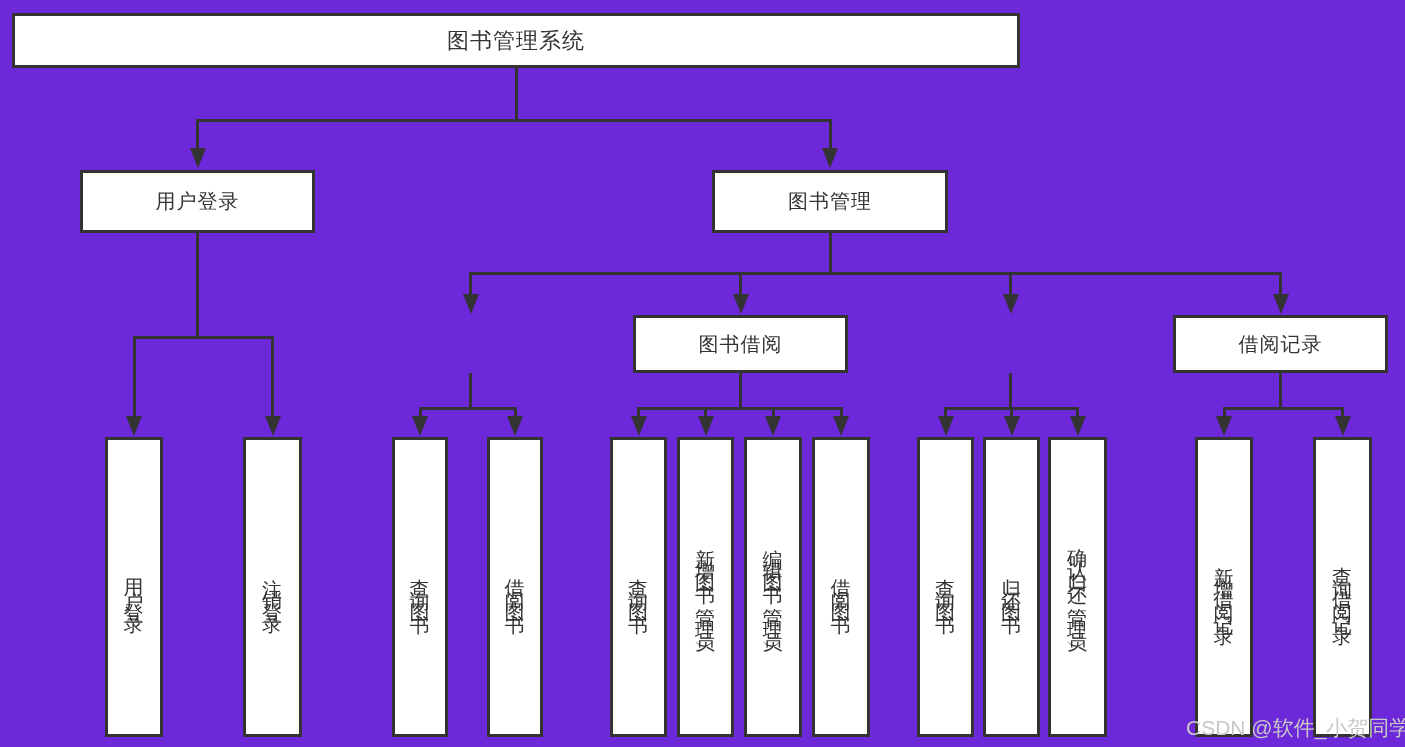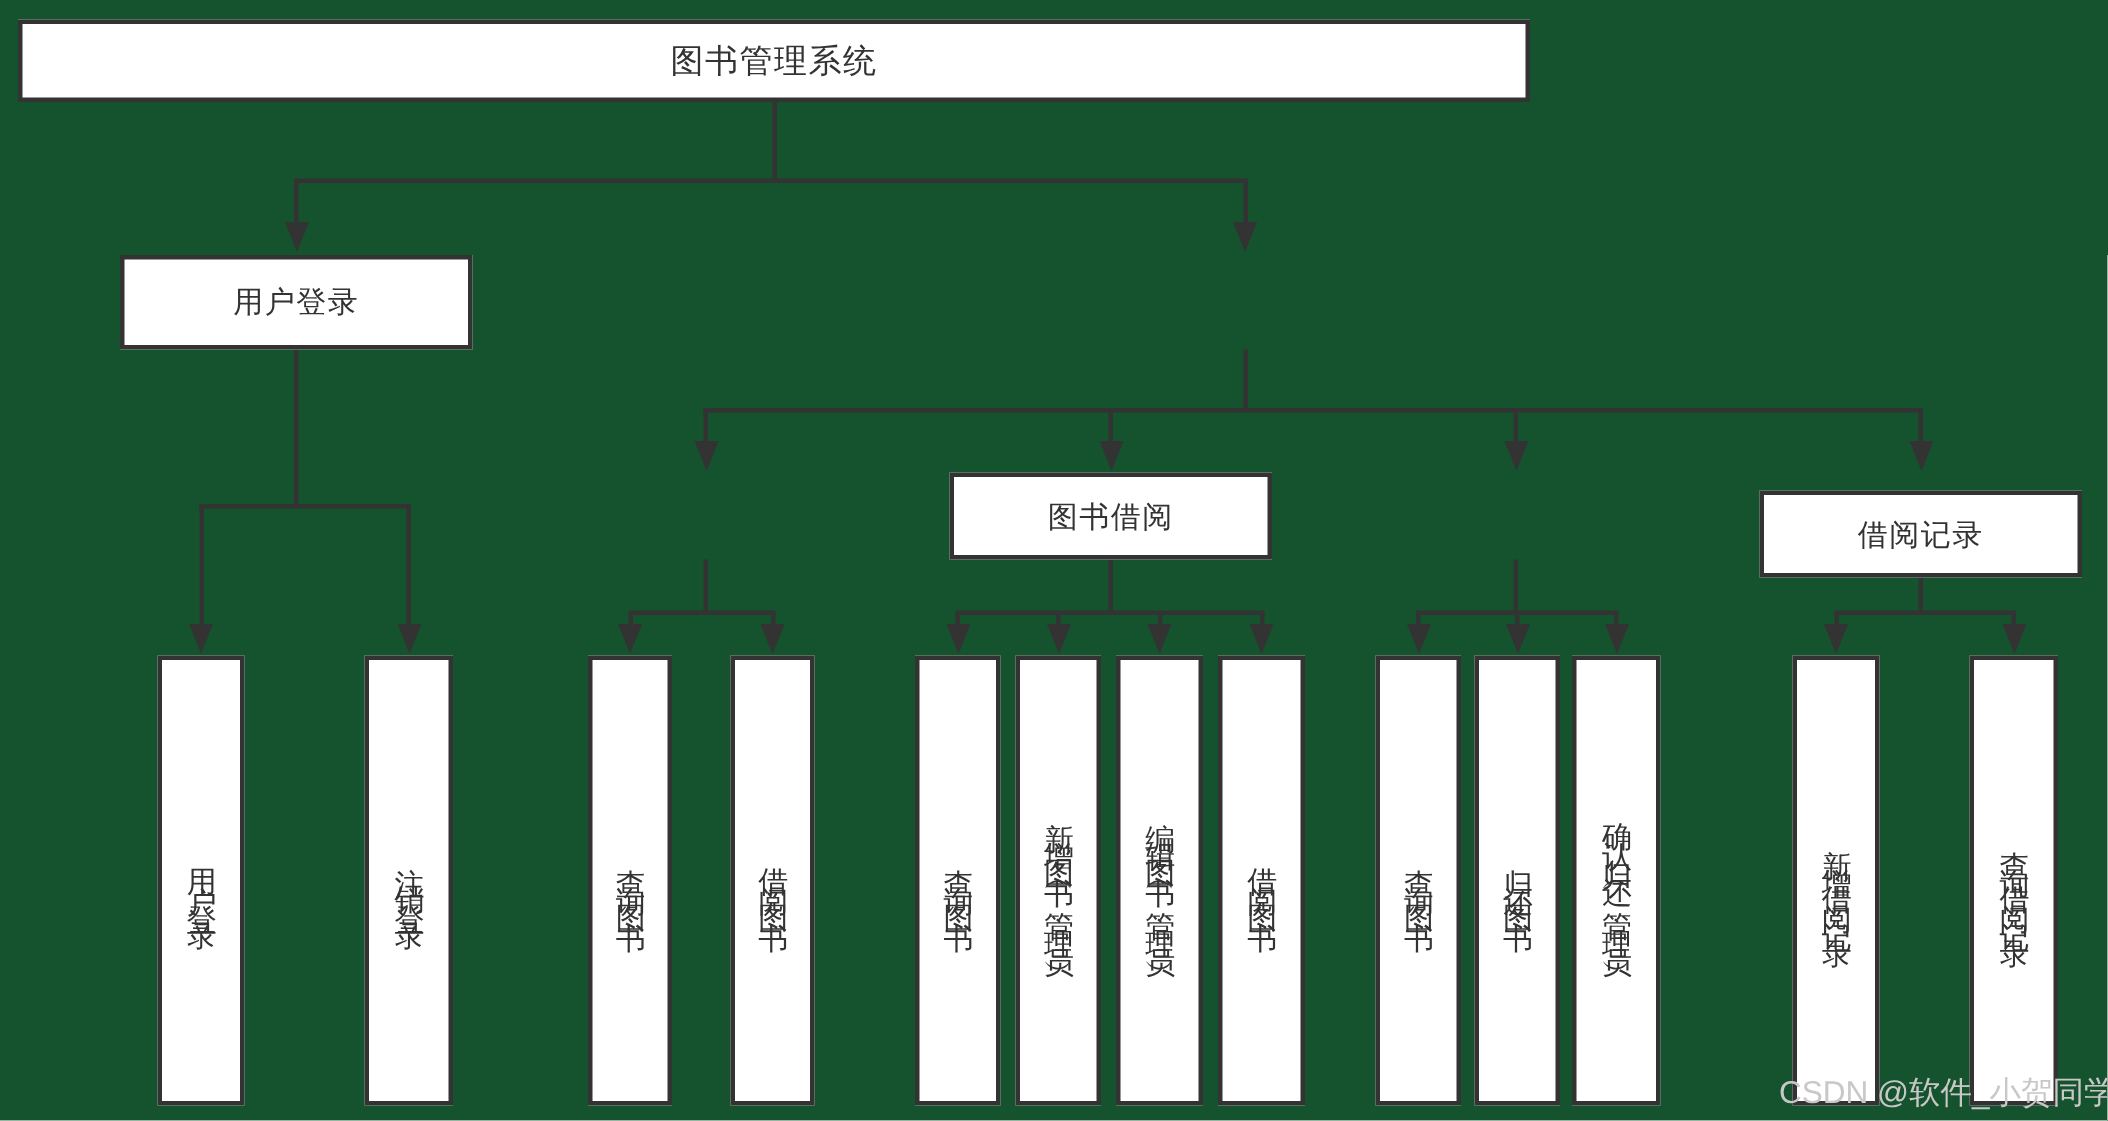--- a/index.html
+++ b/index.html
@@ -1,20 +1,20 @@
 <!DOCTYPE html>
 <html><head>
 <meta charset="utf-8">
 <style>
   html, body { margin: 0; padding: 0; background: #ffffff; }
   #canvas {
     position: relative;
     width: 1405px;
     height: 747px;
-    background: #14532d;
+    background: #6d28d9;
     font-family: "Liberation Sans", sans-serif;
     color: #333333;
     overflow: hidden;
   }
   .hnode {
     position: absolute;
     box-sizing: border-box;
     border: 3px solid #333333;
     background: #ffffff;
     display: flex;
@@ -122,25 +122,28 @@
       <div class="arrowhead" style="left: 1334.5px; top: 416px;"></div>
     </div>
 
   <div class="hnode root-size" style="left:12px; top:13px; width:1008px; height:55px;">
     <span>图书管理系统</span>
   </div>
 
   <div class="hnode" style="left:80px; top:170px; width:235px; height:63px;">
     <span>用户登录</span>
   </div>
+  <div class="hnode" style="left:712px; top:170px; width:236px; height:63px;">
+    <span>图书管理</span>
+  </div>
 
   <div class="hnode" style="left:633px; top:315px; width:215px; height:58px;justify-content:center;">
     <span>图书借阅</span>
   </div>
-  <div class="hnode" style="left:1173px; top:327px; width:215px; height:58px;">
+  <div class="hnode" style="left:1173px; top:315px; width:215px; height:58px;">
     <span>借阅记录</span>
   </div>
 
   <div class="vnode" style="left:105px; width:58px;">
     <span class="vtext">用户登录</span>
   </div>
   <div class="vnode" style="left:243px; width:59px;">
     <span class="vtext">注销登录</span>
   </div>
 

